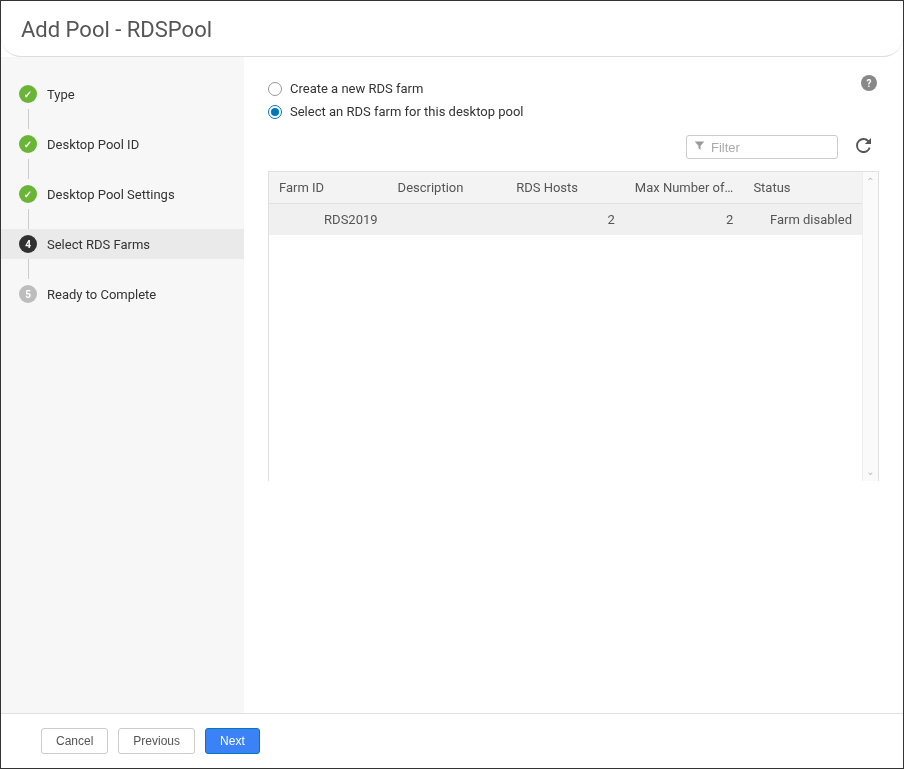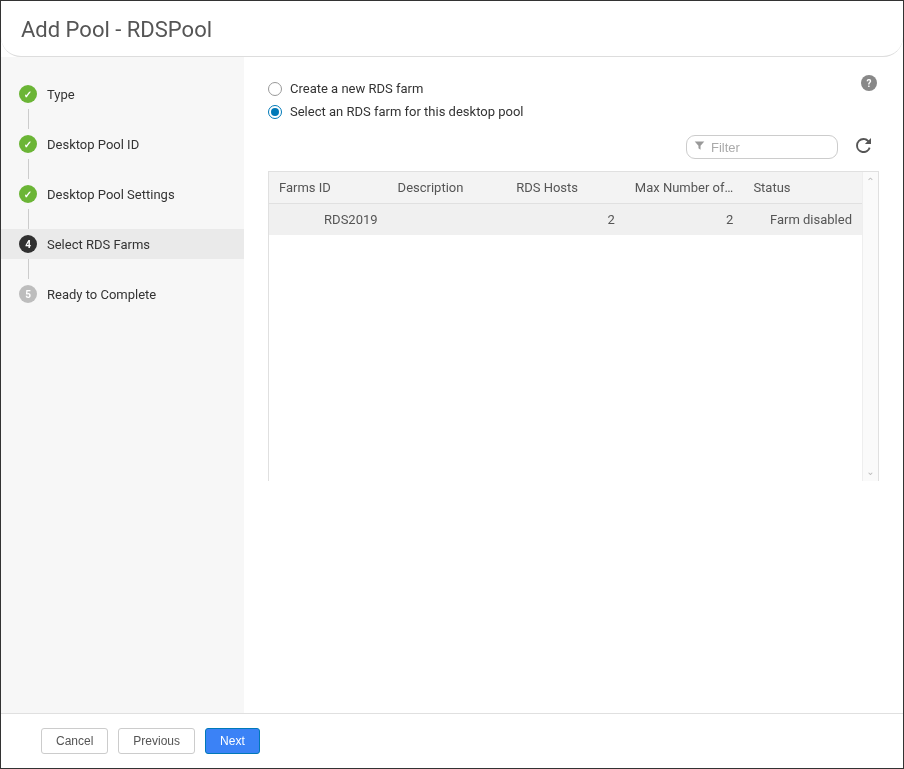--- a/index.html
+++ b/index.html
@@ -155,21 +155,21 @@
       left: 8px;
       top: 50%;
       transform: translateY(-50%);
       color: #999;
       font-size: 11px;
     }
     .filter-input {
       width: 100%;
       height: 24px;
       border: 1px solid #ccc;
-      border-radius: 9px;
+      border-radius: 3px;
       padding: 2px 6px 2px 24px;
       font-size: 13px;
       color: #555;
     }
     .filter-input::placeholder {
       color: #aaa;
     }
     .refresh-btn {
       background: none;
       border: none;
@@ -336,21 +336,21 @@
           <table class="data-table">
             <colgroup>
               <col style="width:20%">
                 <col style="width:20%">
                 <col style="width:20%">
                 <col style="width:20%">
                 <col style="width:20%">
             </colgroup>
             <thead>
               <tr>
-                <th>Farms ID</th>
+                <th>Farm ID</th>
                 <th>Description</th>
                 <th>RDS Hosts</th>
                 <th>Max Number of Co...</th>
                 <th>Status</th>
               </tr>
             </thead>
             <tbody>
               <tr>
                 <td>RDS2019</td>
                 <td></td>

